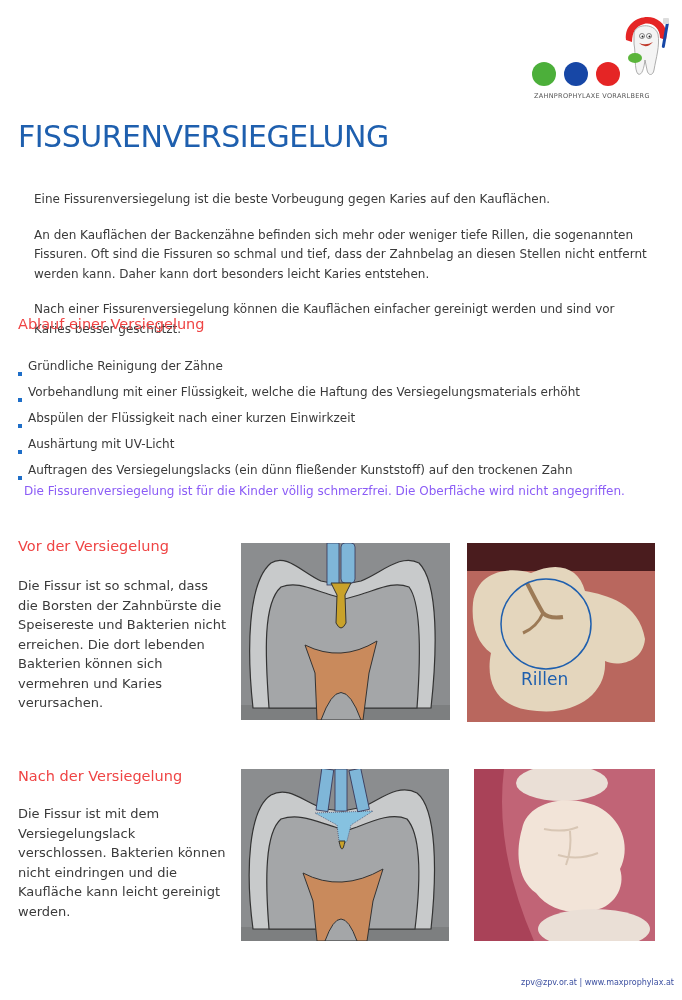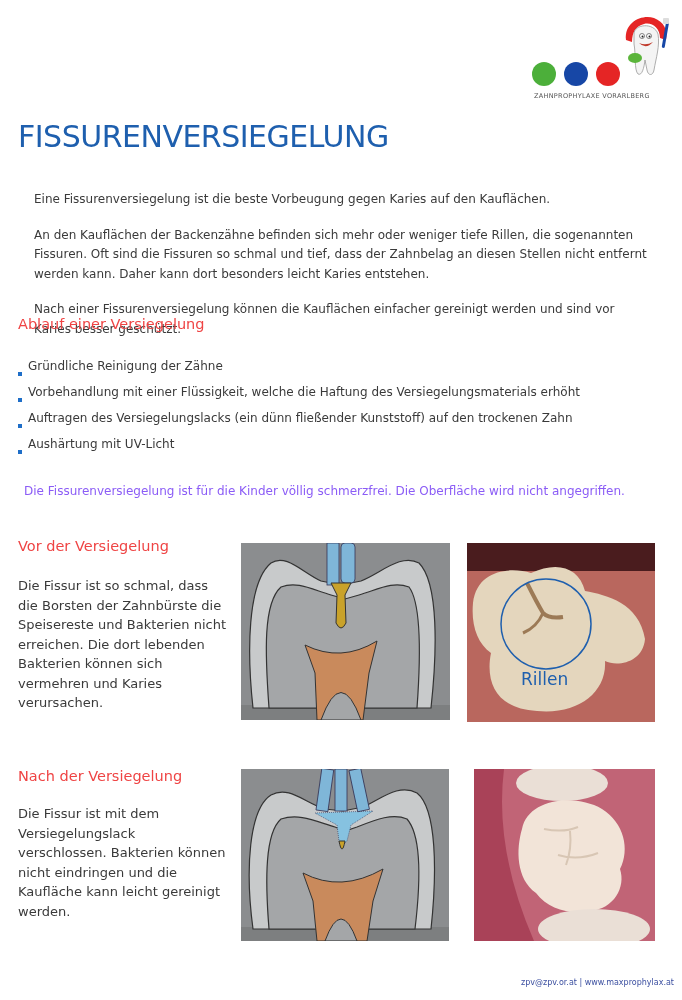--- a/index.html
+++ b/index.html
@@ -55,25 +55,29 @@
   <li>
       <span class="bullet"></span>
       <span>Gründliche Reinigung der Zähne</span>
     </li>
   <li>
       <span class="bullet"></span>
       <span>Vorbehandlung mit einer Flüssigkeit, welche die Haftung des Versiegelungsmaterials erhöht</span>
     </li>
   <li>
       <span class="bullet"></span>
-      <span>Auftragen des Versiegelungslacks (ein dünn fließender Kunststoff) auf den trockenen Zahn</span>
+      <span>Abspülen der Flüssigkeit nach einer kurzen Einwirkzeit</span>
     </li>
   <li>
       <span class="bullet"></span>
       <span>Aushärtung mit UV-Licht</span>
+    </li>
+  <li>
+      <span class="bullet"></span>
+      <span>Auftragen des Versiegelungslacks (ein dünn fließender Kunststoff) auf den trockenen Zahn</span>
     </li>
 </ul>
 <div class="abs note">Die Fissurenversiegelung ist für die Kinder völlig schmerzfrei. Die Oberfläche wird nicht angegriffen.</div>
 
 <h2 class="abs h2" style="left:18px;top:538px;">Vor der Versiegelung</h2>
 <div class="abs side-text" style="left:18px;top:576px;">Die Fissur ist so schmal, dass die Borsten der Zahnbürste die Speisereste und Bakterien nicht erreichen. Die dort lebenden Bakterien können sich vermehren und Karies verursachen.</div>
 
 <div class="img" style="left:241px;top:543px;width:209px;height:177px;background:#8a8c8d;">
   <svg width="209" height="177" viewBox="0 0 209 177">
     <rect x="0" y="0" width="209" height="177" fill="#8b8d8f"></rect>

